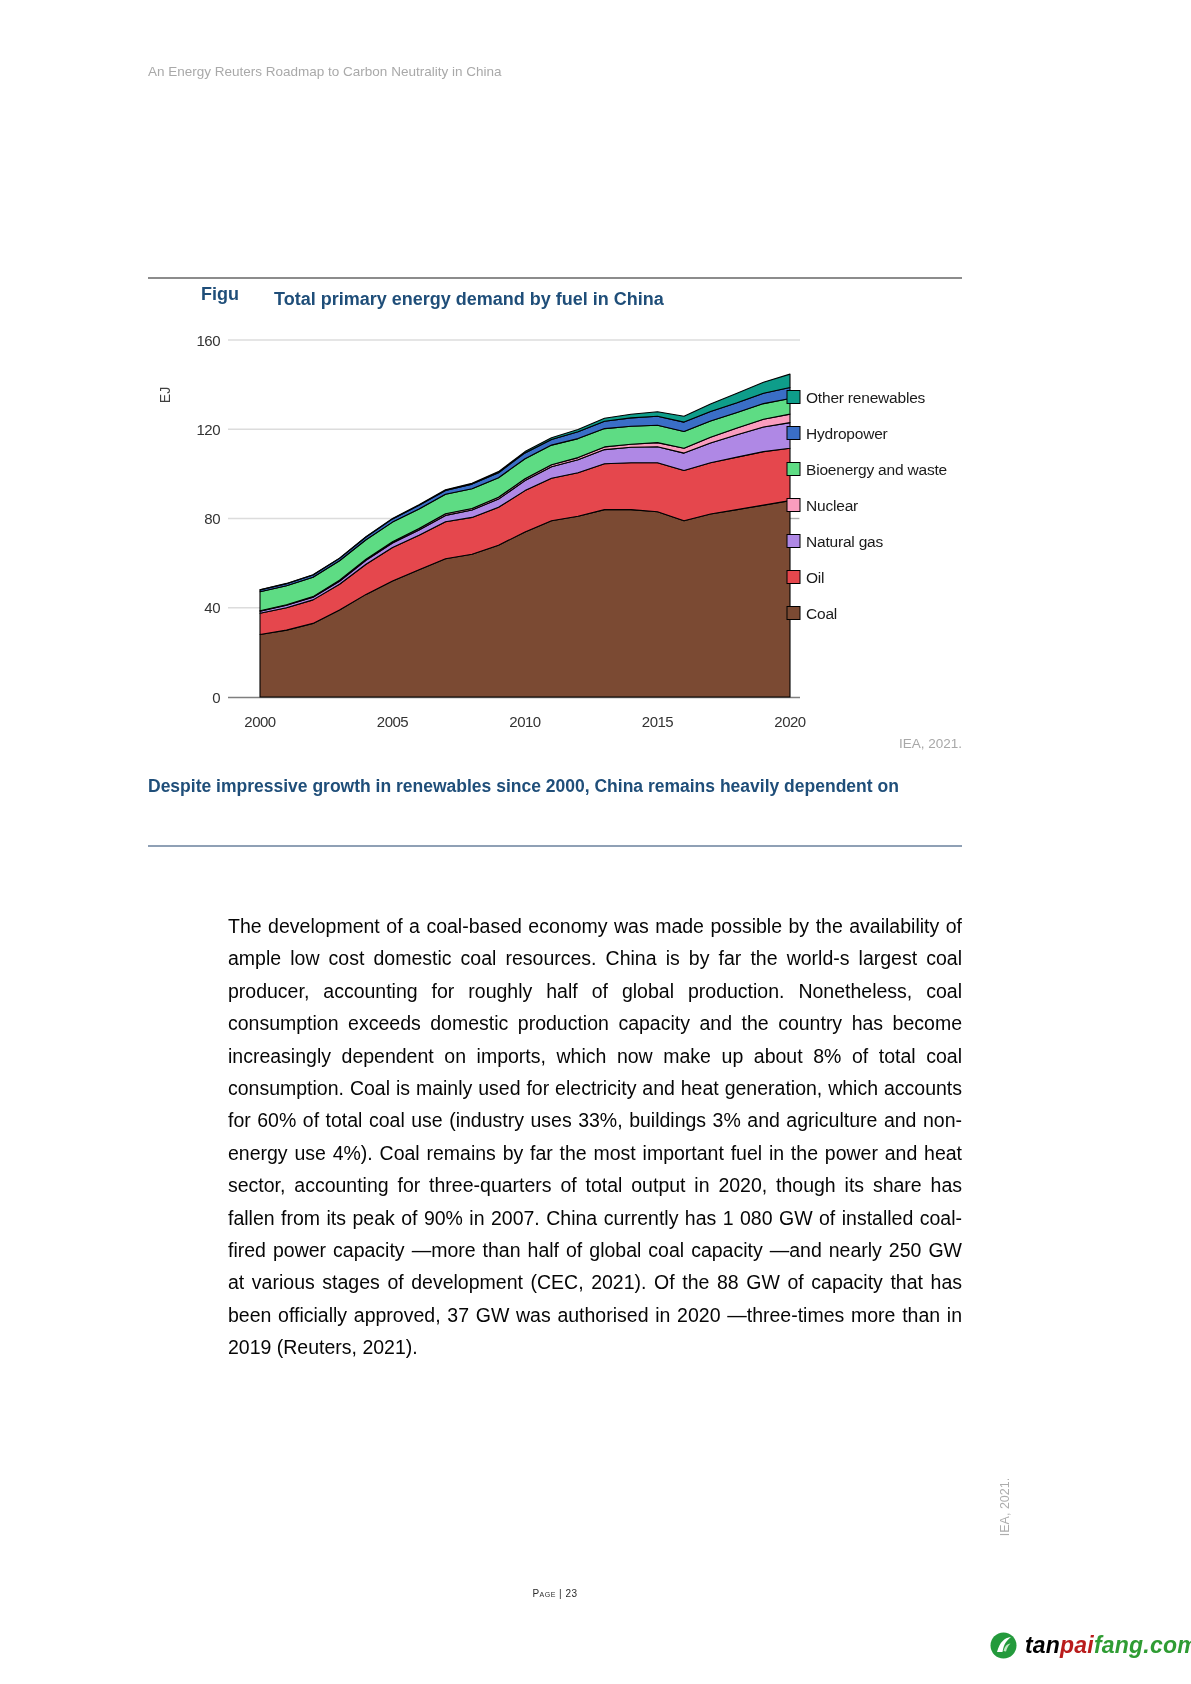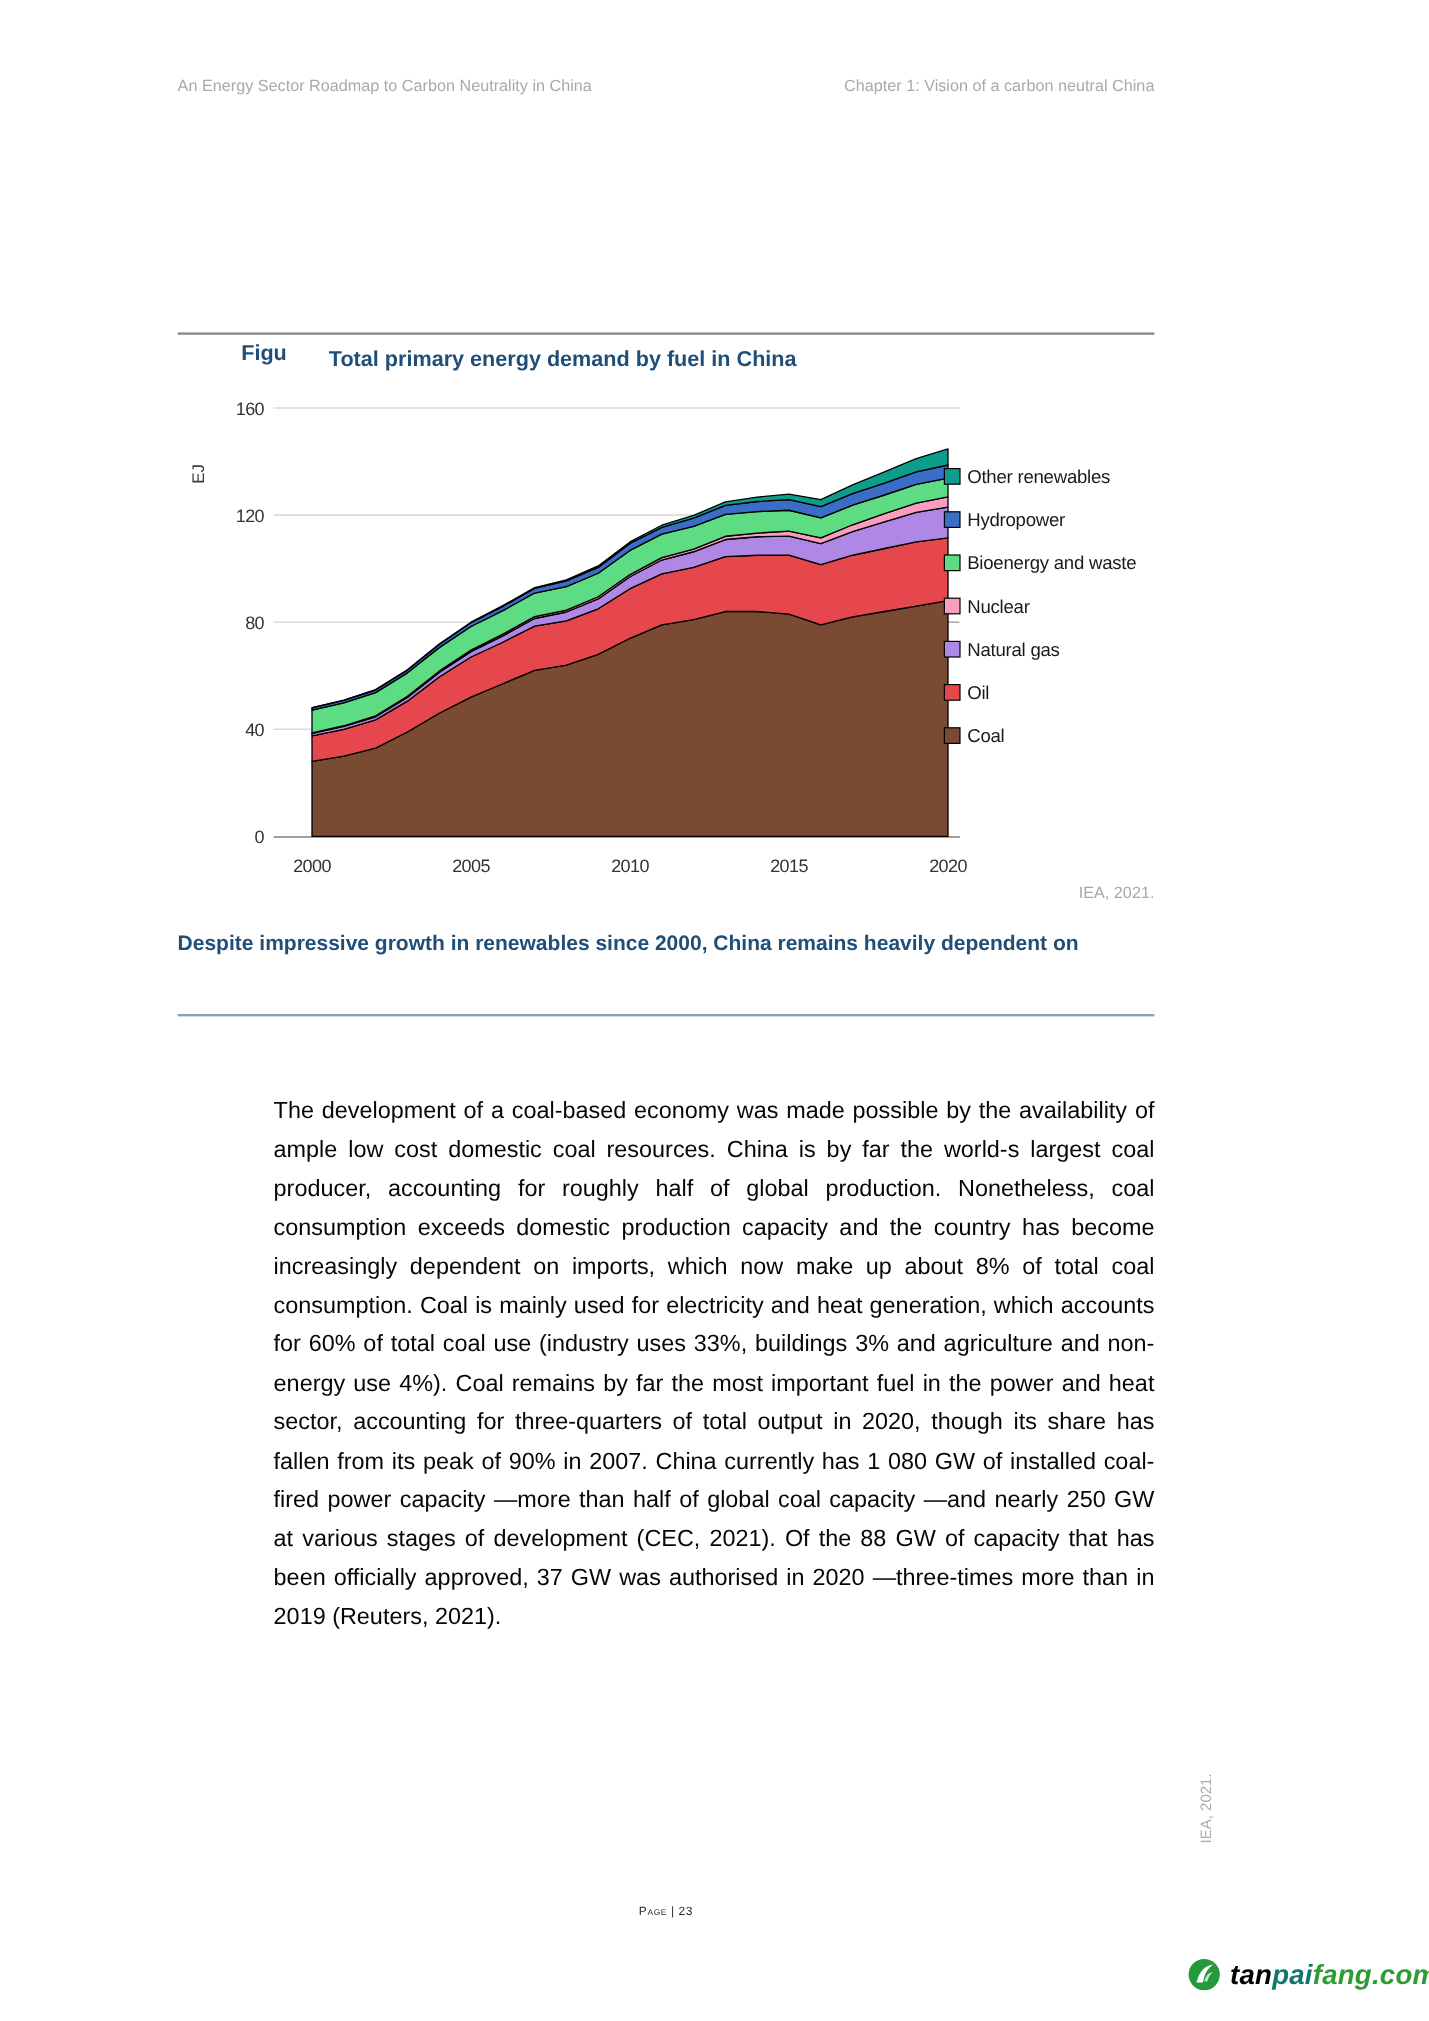--- a/index.html
+++ b/index.html
@@ -35,22 +35,21 @@
   .wm-logo { width:27px; height:27px; margin-right:8px; }
   .wm-text { font-size:23px; font-weight:bold; font-style:italic; letter-spacing:0.2px; }
   svg text { font-family:"Liberation Sans", sans-serif; }
   .chart-wrap { left:148px; top:325px; width:814px; height:420px; }
 </style>
 </head>
 <body>
 
 <div class="page">
 
-  <div class="abs header-text" style="left:148px; top:64px;">An Energy Sector Roadmap to Carbon Neutrality in China</div>
-  <div class="abs header-text" style="left:148px; top:64px; width:814px; text-align:right;">Chapter 1: Vision of a carbon neutral China</div>
+  <div class="abs header-text" style="left:148px; top:64px;">An Energy Reuters Roadmap to Carbon Neutrality in China</div>
 
 
   <div class="abs rule" style="left:148px; top:277px; width:814px;"></div>
 
   <div class="abs fig-title-row">
     <span style="display:inline-block; width:48px;"></span>
     <span class="fig-label">Figu</span>
     <span class="fig-name">Total primary energy demand by fuel in China</span>
   </div>
 
@@ -113,17 +112,17 @@
 
   <div class="abs side-vertical">IEA, 2021.</div>
 
   <div class="abs watermark">
     <svg class="wm-logo" viewBox="0 0 27 27">
       <circle cx="13.5" cy="13.5" r="13" fill="#249A3C"></circle>
       <path d="M 7,20 C 10,10 14,6 21,5 C 16,9 14,12 12.5,20 Z" fill="#ffffff"></path>
       <path d="M 13.5,19 C 15,14 17,12 20.5,11.5 C 18,14 17,16 16,19.5 Z" fill="#BFE8C2"></path>
     </svg>
     <span class="wm-text">
-      <span style="color: #000000; font-style: italic;">tan</span><span style="color: #0f766e;">pai</span><span style="color: rgb(47, 156, 51);">fang.com</span>
+      <span style="color: #000000; font-style: italic;">tan</span><span style="color: #b91c1c;">pai</span><span style="color: rgb(47, 156, 51);">fang.com</span>
     </span>
   </div>
 
 </div>
 
 </body></html>

